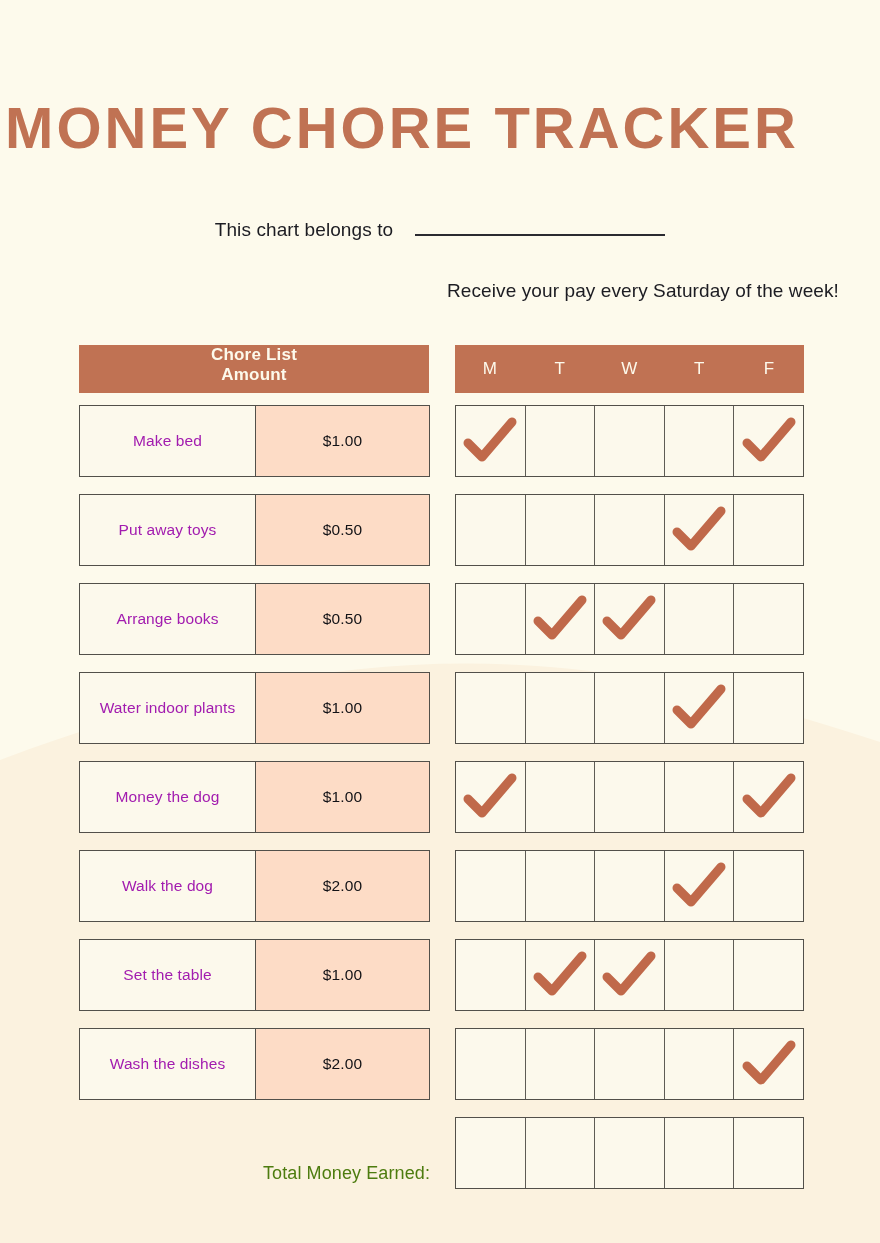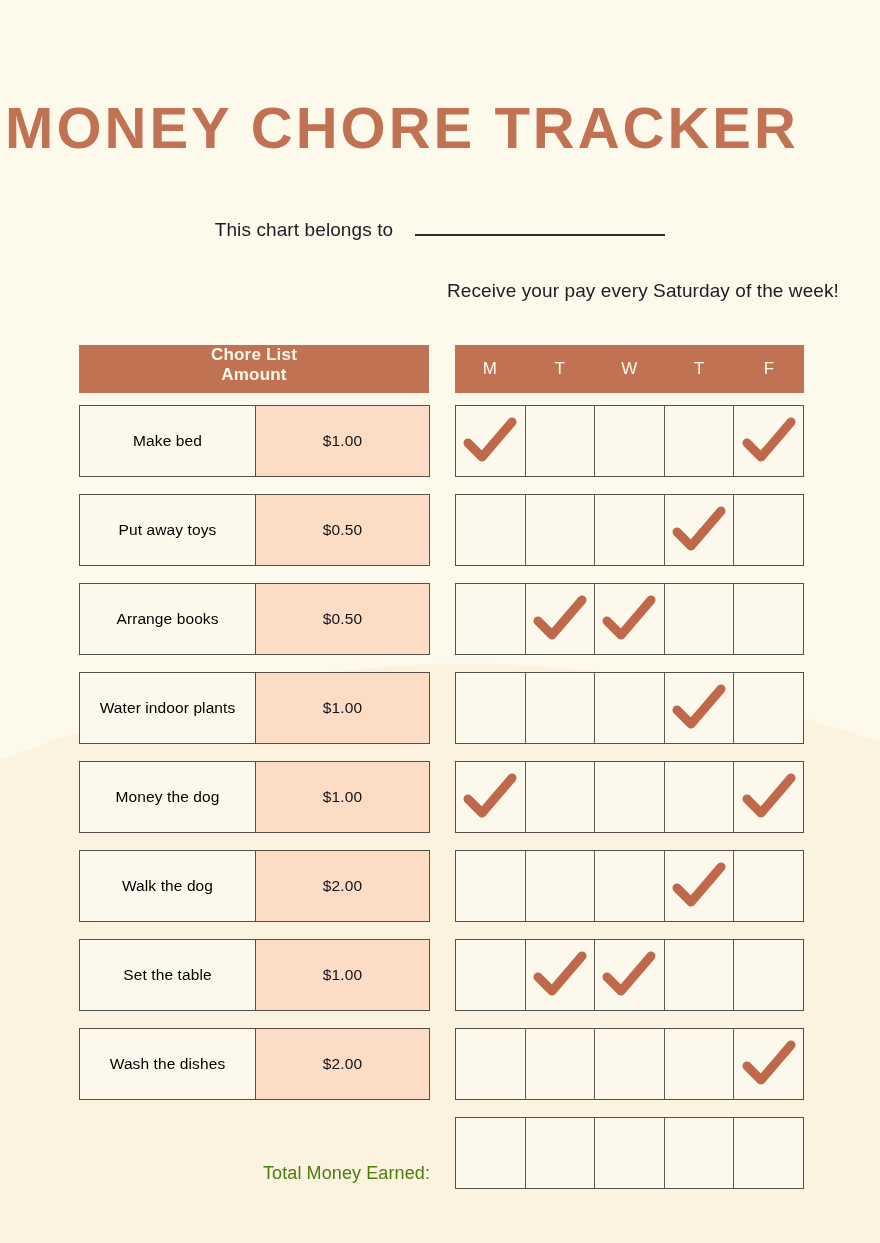--- a/index.html
+++ b/index.html
@@ -136,21 +136,21 @@
     margin-bottom: 17px;
     border: 1.6px solid #52504a;
   }
   .chore-name {
     width: 176px;
     background: #FCF9EC;
     display: flex;
     align-items: center;
     justify-content: center;
     font-size: 15.5px;
-    color: #000000;
+    color: #a21caf;
     letter-spacing: 0.1px;
     border-right: 1.6px solid #52504a;
     text-align: center;
     padding: 0 6px;
   }
   .chore-amount {
     flex: 1;
     background: #FDDCC6;
     display: flex;
     align-items: center;

